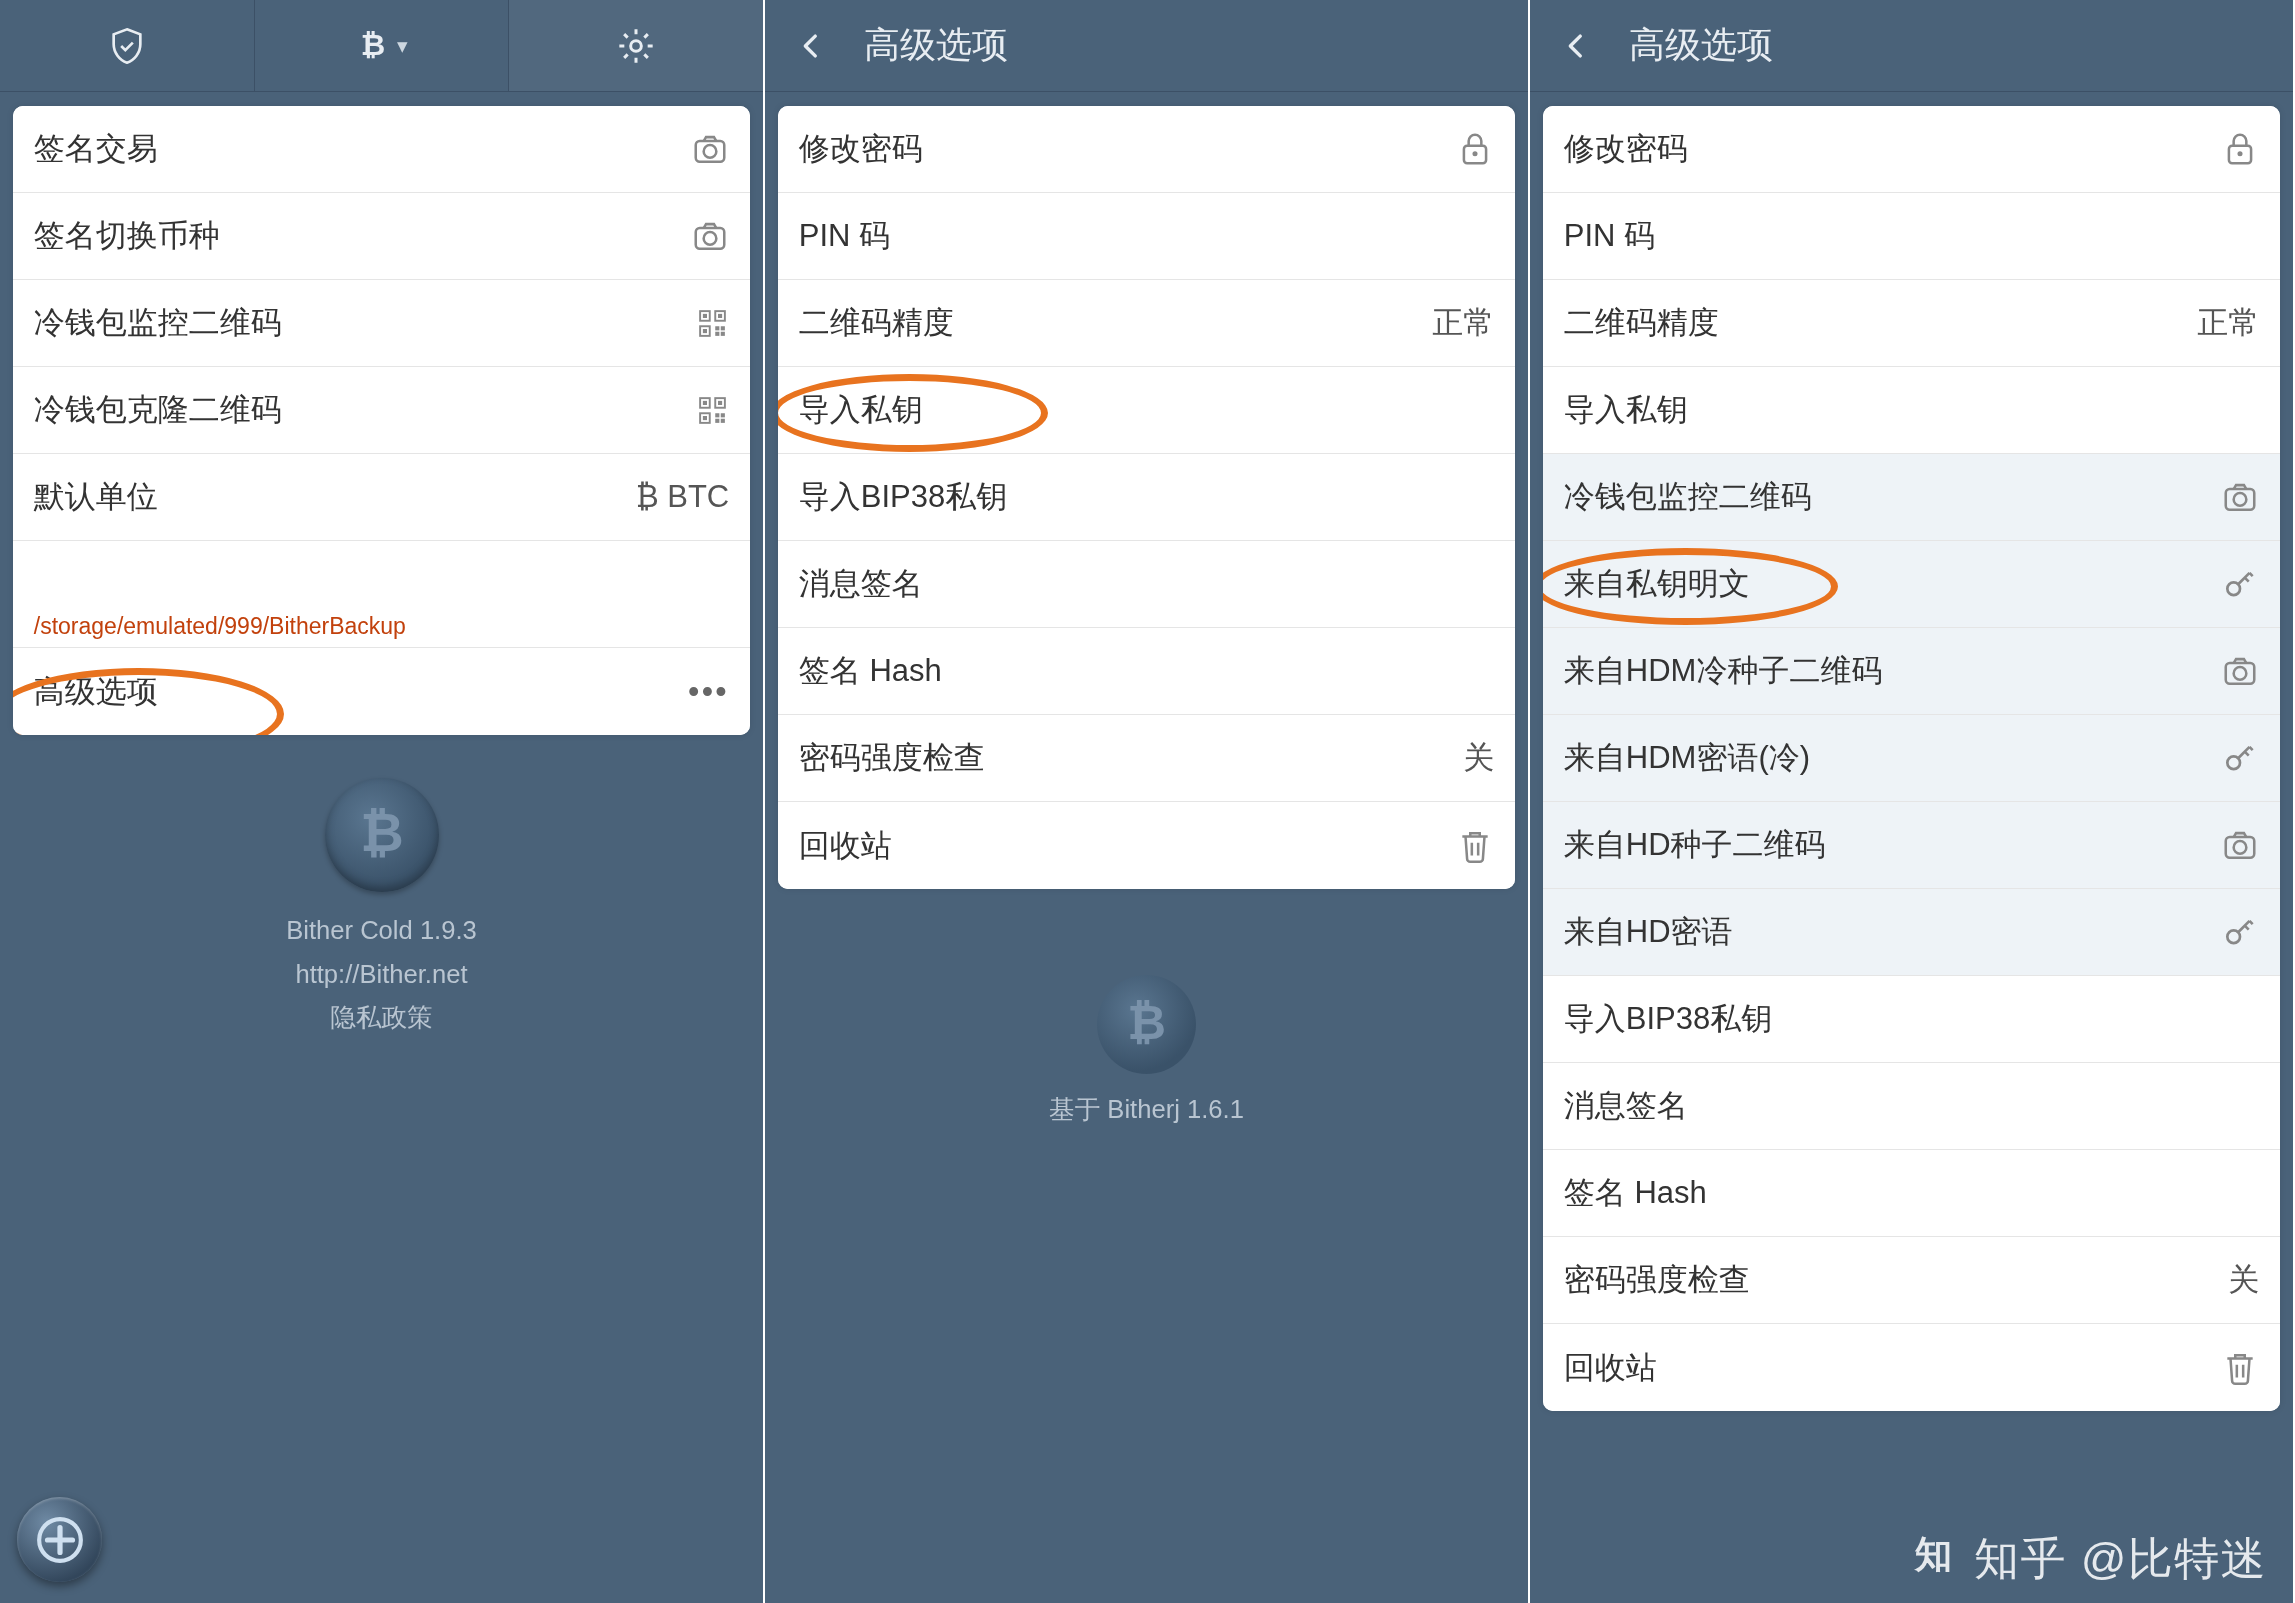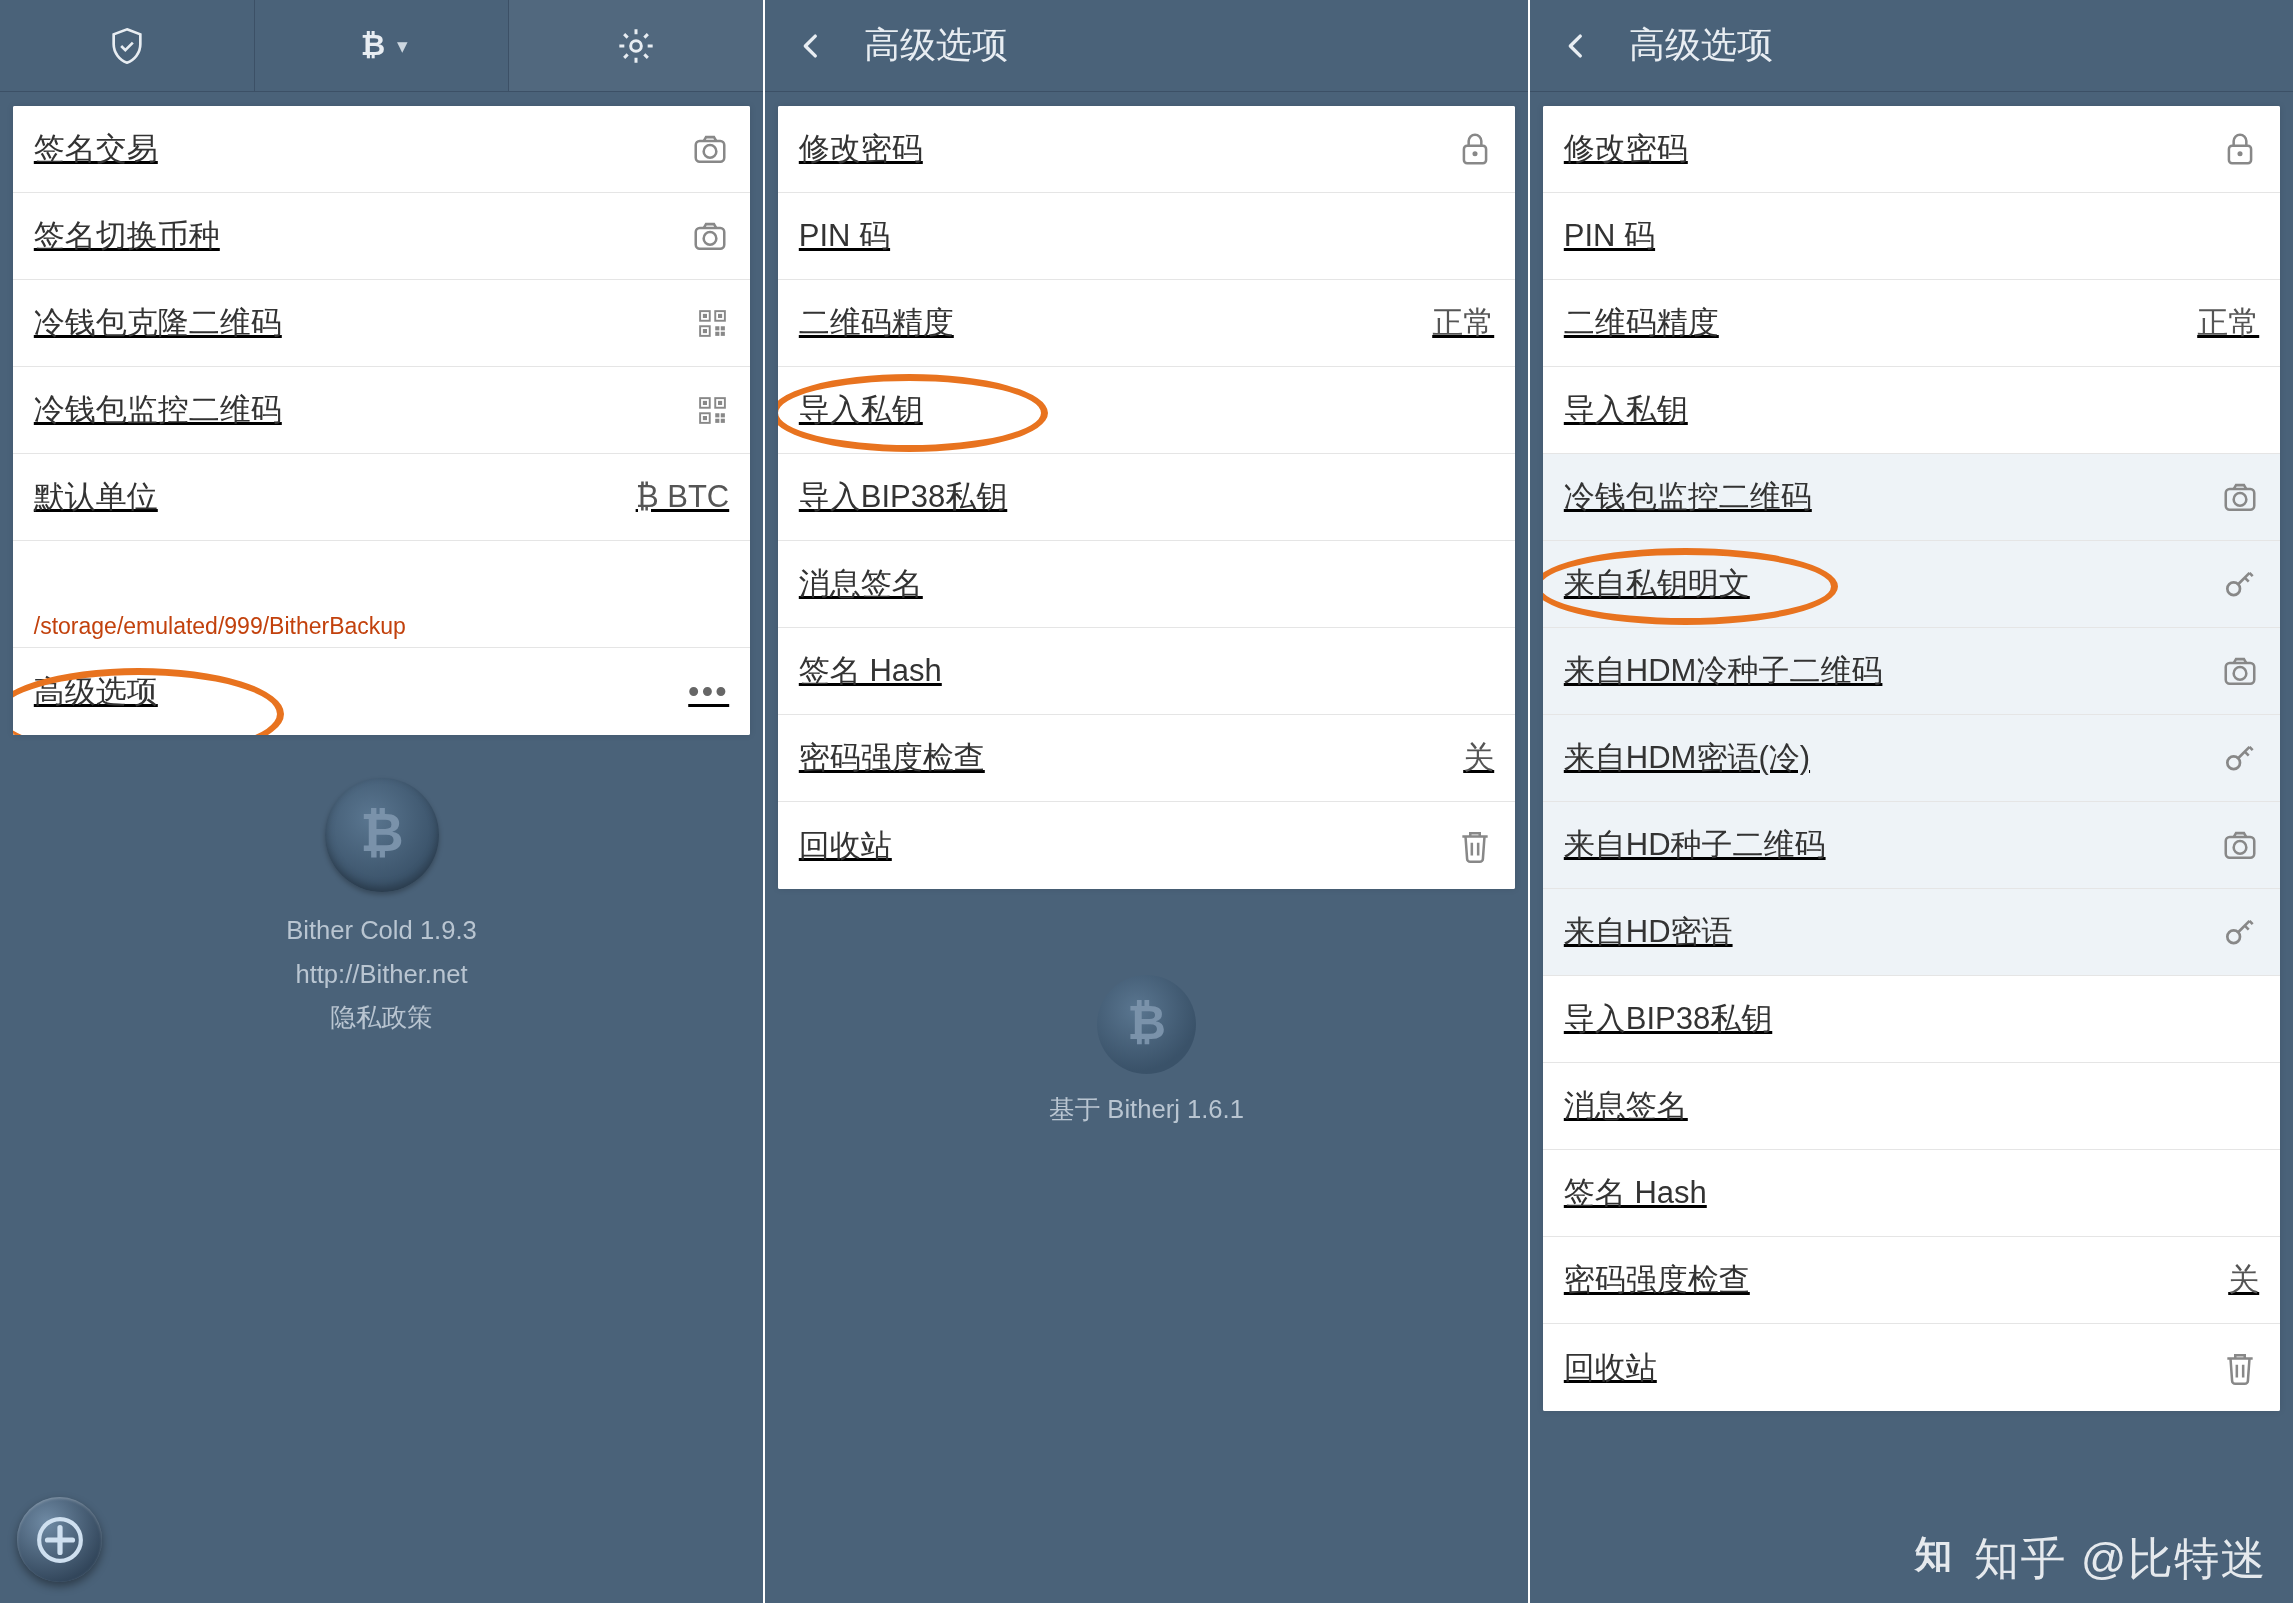--- a/index.html
+++ b/index.html
@@ -52,24 +52,23 @@
     flex: 1;
     padding-left: 7px;
     font-size: 36px;
     font-weight: 500;
   }
 
   
   .list {
     margin: 14px 12.8px 0 12.8px;
     background: #fff;
-    border-radius: 2px;
+    border-radius: 10px;
     overflow: hidden;
     box-shadow: 0 0 7px rgba(0,0,0,0.1);
-    text-decoration: underline;
   }
   .row {
     display: flex;
     align-items: center;
     min-height: 87px;
     padding: 0 21px;
     border-bottom: 0.7px solid #e5e5e5;
     font-size: 31px;
     color: #333;
     background: #fff;
@@ -256,29 +255,29 @@
     </div>
     <div class="row">
       <span class="label">签名切换币种</span>
       <span class="icon">
           <svg viewBox="0 0 24 24">
             <use href="#i-camera"></use>
           </svg>
         </span>
     </div>
     <div class="row">
+      <span class="label">冷钱包监控二维码</span>
+      <span class="icon small">
+          <svg viewBox="0 0 24 24">
+            <use href="#i-qr"></use>
+          </svg>
+        </span>
+    </div>
+    <div class="row">
       <span class="label">冷钱包克隆二维码</span>
-      <span class="icon small">
-          <svg viewBox="0 0 24 24">
-            <use href="#i-qr"></use>
-          </svg>
-        </span>
-    </div>
-    <div class="row">
-      <span class="label">冷钱包监控二维码</span>
       <span class="icon small">
           <svg viewBox="0 0 24 24">
             <use href="#i-qr"></use>
           </svg>
         </span>
     </div>
     <div class="row">
       <span class="label">默认单位</span>
       <span class="value">₿ BTC</span>
     </div>

